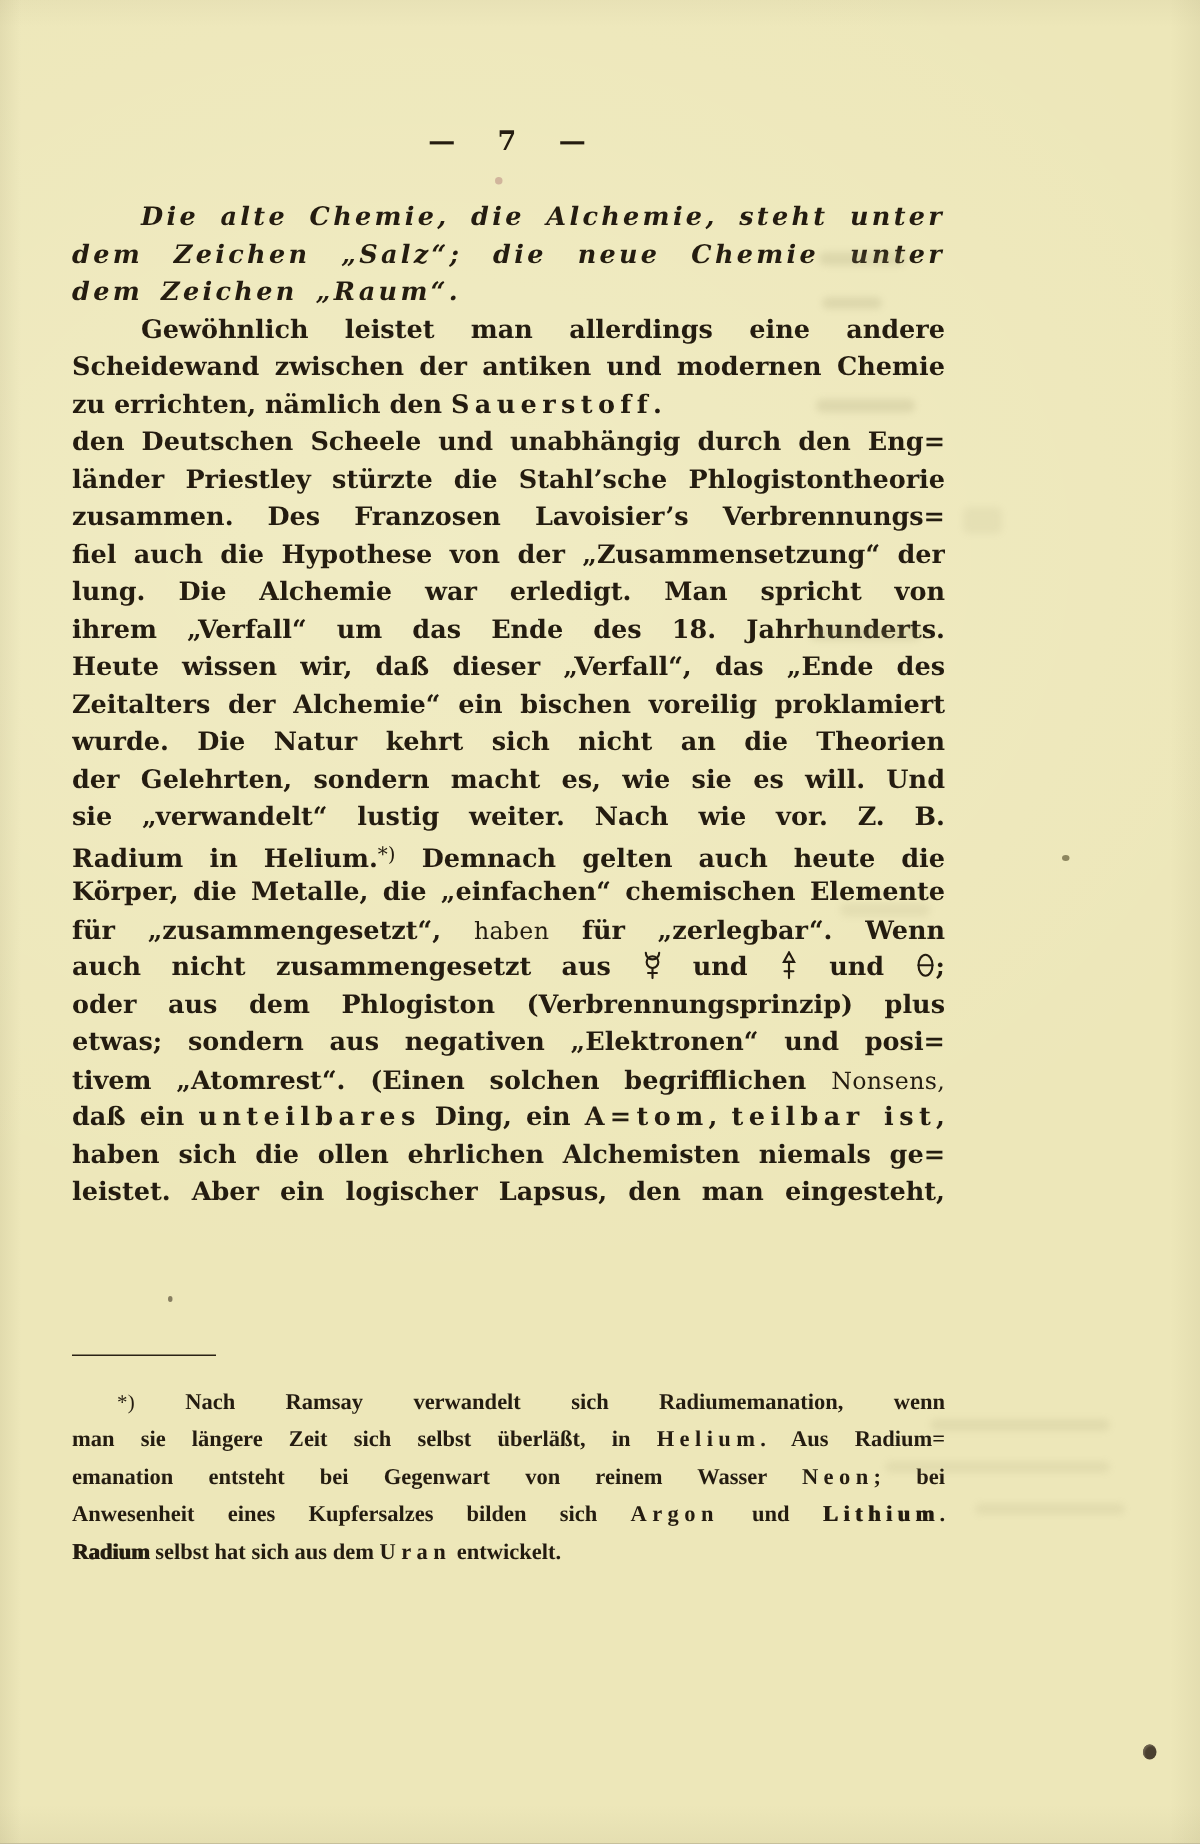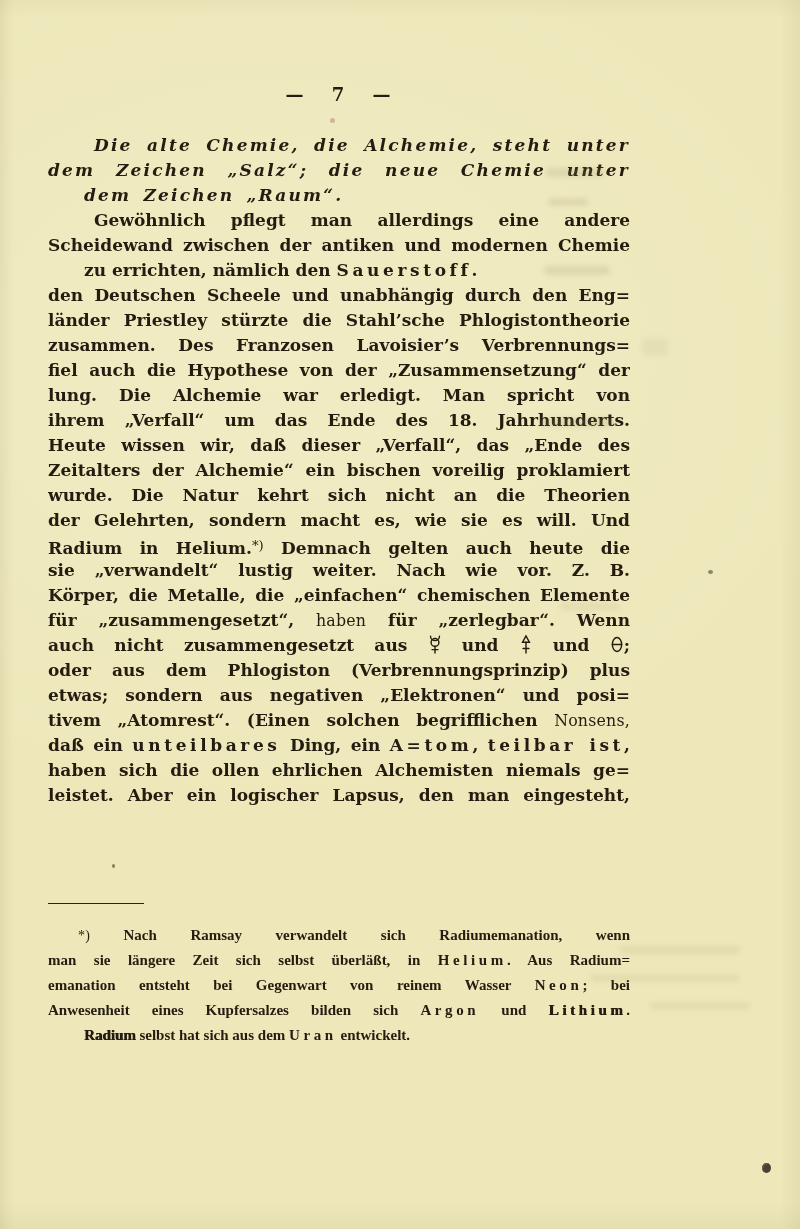--- a/index.html
+++ b/index.html
@@ -28,21 +28,21 @@
   
   #body-text{position:absolute;top:133px;left:48px;width:582px;}
   #footnote-text{position:absolute;top:923px;left:48px;width:582px;}
   .para{margin:0;padding:0;}
   .line{
     height:25px;line-height:25px;overflow:hidden;
     font-size:17px;font-weight:bold;
     text-align:justify;text-align-last:justify;
   }
   #footnote-text .line{font-size:15px;height:25px;line-height:25px;font-family:Liberation Serif, serif;}
-  .line.lastline{text-align:center;text-align-last:left;margin-left:36px;}
+  .line.lastline{text-align:center;text-align-last:left;}
   .line.ind{padding-left:46px;}
   #footnote-text .line.ind{padding-left:30px;}
   .para.gesperrt .line{letter-spacing:2.2px;word-spacing:4px;font-style:italic;}
   
   .seg-sp{letter-spacing:3.6px;}
   .seg-ant{font-weight:normal;font-size:0.93em;letter-spacing:0.2px;}
   .seg-fnmark{font-weight:normal;font-size:0.78em;vertical-align:4px;letter-spacing:0;}
   .seg-h{text-shadow:0.6px 0 currentColor;}
   .seg-hsp{text-shadow:0.6px 0 currentColor;letter-spacing:3.6px;}
   
@@ -66,37 +66,37 @@
 
   <div id="page-number">— 7 —</div>
 
   <div id="body-text">
       <div class="para gesperrt">
         <div class="line ind"><span>Die alte Chemie, die Alchemie, steht unter</span></div>
         <div class="line"><span>dem Zeichen „Salz“; die neue Chemie unter</span></div>
         <div class="line lastline"><span>dem Zeichen „Raum“.</span></div>
       </div>
       <div class="para">
-        <div class="line ind"><span>Gewöhnlich pflegt man allerdings eine andere</span></div>
+        <div class="line ind"><span>Gewöhnlich leistet man allerdings eine andere</span></div>
         <div class="line"><span>Scheidewand zwischen der antiken und modernen Chemie</span></div>
         <div class="line lastline"><span>zu errichten, nämlich den </span><span class="seg-sp">Sauerstoff</span><span>.</span></div>
       </div>
       <div class="para">
         <div class="line"><span>den Deutschen Scheele und unabhängig durch den Eng=</span></div>
         <div class="line"><span>länder Priestley stürzte die Stahl’sche Phlogistontheorie</span></div>
         <div class="line"><span>zusammen. Des Franzosen Lavoisier’s Verbrennungs=</span></div>
         <div class="line"><span>fiel auch die Hypothese von der „Zusammensetzung“ der</span></div>
         <div class="line"><span>lung. Die Alchemie war erledigt. Man spricht von</span></div>
         <div class="line"><span>ihrem „Verfall“ um das Ende des 18. Jahrhunderts.</span></div>
         <div class="line"><span>Heute wissen wir, daß dieser „Verfall“, das „Ende des</span></div>
         <div class="line"><span>Zeitalters der Alchemie“ ein bischen voreilig proklamiert</span></div>
         <div class="line"><span>wurde. Die Natur kehrt sich nicht an die Theorien</span></div>
         <div class="line"><span>der Gelehrten, sondern macht es, wie sie es will. Und</span></div>
+        <div class="line"><span>sie „verwandelt“ lustig weiter. Nach wie vor. Z. B.</span></div>
         <div class="line"><span>Radium in Helium.</span><span class="seg-fnmark">*)</span><span> Demnach gelten auch heute die</span></div>
-        <div class="line"><span>sie „verwandelt“ lustig weiter. Nach wie vor. Z. B.</span></div>
         <div class="line"><span>Körper, die Metalle, die „einfachen“ chemischen Elemente</span></div>
         <div class="line"><span>für „zusammengesetzt“, </span><span class="seg-ant">haben</span><span> für „zerlegbar“. Wenn</span></div>
         <div class="line"><span>auch nicht zusammengesetzt aus </span><svg viewBox="0 0 14 20" class="sym-svg">
             <path d="M2.3 1.2 A4.7 4.7 0 0 0 11.7 1.2"></path>
             <circle cx="7" cy="7.8" r="4.1"></circle>
             <path d="M7 11.9 V19"></path>
             <path d="M3.9 15.4 H10.1"></path>
           </svg><span> und </span><svg viewBox="0 0 14 20" class="sym-svg">
             <path d="M7 1 L3.4 7.6 L10.6 7.6 Z"></path>
             <path d="M7 7.6 V19"></path>

